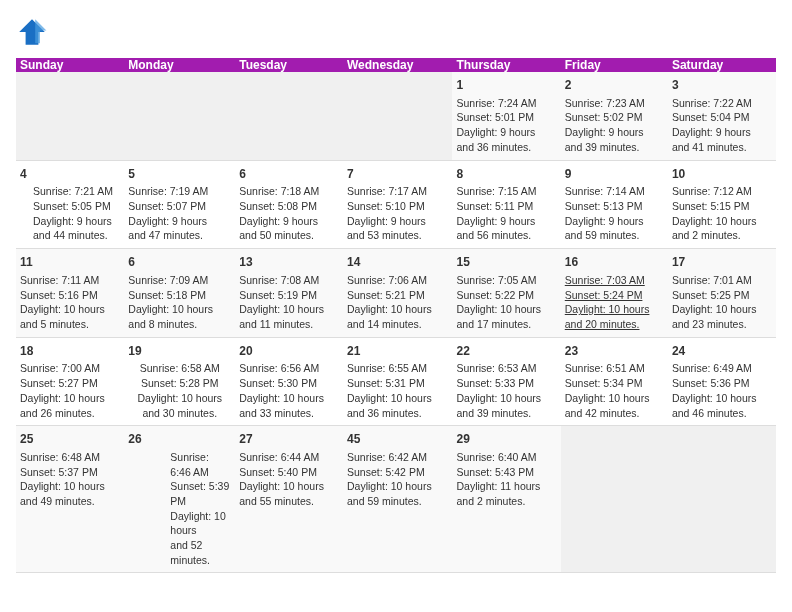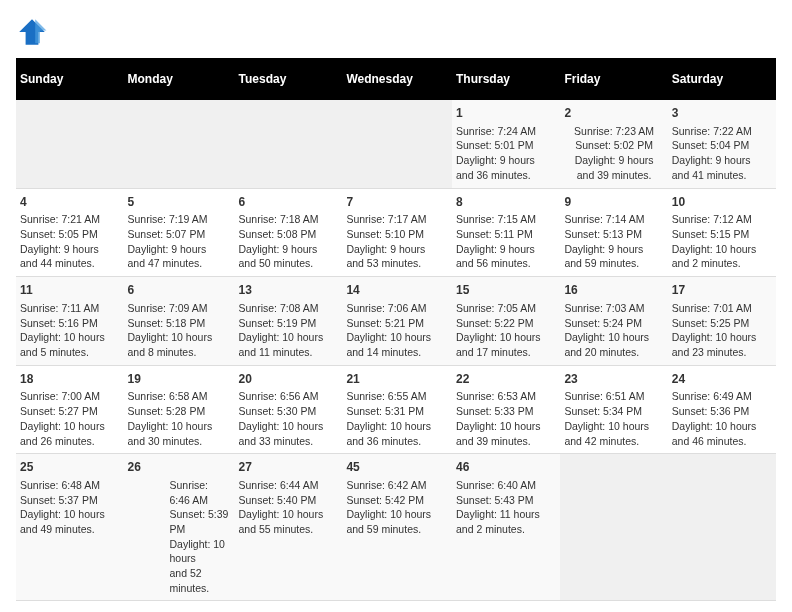--- a/index.html
+++ b/index.html
@@ -43,23 +43,23 @@
     .location-subtitle {
       font-size: 16px;
       color: #555;
     }
     table {
       width: 100%;
       border-collapse: collapse;
       font-size: 11px;
     }
     thead tr th {
-      background-color: #000000;
+      background-color: #a21caf;
       color: #fff;
-      padding: 14px 4px;
+      padding: 0 4px;
       text-align: left;
       font-size: 12px;
       font-weight: bold;
     }
     tbody tr {
       border-bottom: 1px solid #ddd;
     }
     tbody tr:nth-child(odd) {
       background-color: #f9f9f9;
     }
@@ -128,37 +128,37 @@
         <td class="empty-cell"></td>
         <td>
           <span class="day-num">1</span>
           <div class="day-info" style="white-space: pre-line;">Sunrise: 7:24 AM
 Sunset: 5:01 PM
 Daylight: 9 hours
 and 36 minutes.</div>
         </td>
         <td>
           <span class="day-num">2</span>
-          <div class="day-info" style="white-space: pre-line; text-align: center;">Sunrise: 7:23 AM
+          <div class="day-info" style="white-space: pre-line;">Sunrise: 7:23 AM
 Sunset: 5:02 PM
 Daylight: 9 hours
 and 39 minutes.</div>
         </td>
         <td>
           <span class="day-num">3</span>
           <div class="day-info" style="white-space: pre-line;">Sunrise: 7:22 AM
 Sunset: 5:04 PM
 Daylight: 9 hours
 and 41 minutes.</div>
         </td>
       </tr>
       <tr>
         <td>
           <span class="day-num">4</span>
-          <div class="day-info" style="white-space: pre-line;">Sunrise: 7:21 AM
+          <div class="day-info" style="white-space: pre-line; margin-left: 13px;">Sunrise: 7:21 AM
 Sunset: 5:05 PM
 Daylight: 9 hours
 and 44 minutes.</div>
         </td>
         <td>
           <span class="day-num">5</span>
           <div class="day-info" style="white-space: pre-line;">Sunrise: 7:19 AM
 Sunset: 5:07 PM
 Daylight: 9 hours
 and 47 minutes.</div>
@@ -230,21 +230,21 @@
         </td>
         <td>
           <span class="day-num">15</span>
           <div class="day-info" style="white-space: pre-line;">Sunrise: 7:05 AM
 Sunset: 5:22 PM
 Daylight: 10 hours
 and 17 minutes.</div>
         </td>
         <td>
           <span class="day-num">16</span>
-          <div class="day-info" style="white-space: pre-line;">Sunrise: 7:03 AM
+          <div class="day-info" style="white-space: pre-line; text-decoration: underline;">Sunrise: 7:03 AM
 Sunset: 5:24 PM
 Daylight: 10 hours
 and 20 minutes.</div>
         </td>
         <td>
           <span class="day-num">17</span>
           <div class="day-info" style="white-space: pre-line;">Sunrise: 7:01 AM
 Sunset: 5:25 PM
 Daylight: 10 hours
 and 23 minutes.</div>
@@ -253,21 +253,21 @@
       <tr>
         <td>
           <span class="day-num">18</span>
           <div class="day-info" style="white-space: pre-line;">Sunrise: 7:00 AM
 Sunset: 5:27 PM
 Daylight: 10 hours
 and 26 minutes.</div>
         </td>
         <td>
           <span class="day-num">19</span>
-          <div class="day-info" style="white-space: pre-line;">Sunrise: 6:58 AM
+          <div class="day-info" style="white-space: pre-line; text-align: center;">Sunrise: 6:58 AM
 Sunset: 5:28 PM
 Daylight: 10 hours
 and 30 minutes.</div>
         </td>
         <td>
           <span class="day-num">20</span>
           <div class="day-info" style="white-space: pre-line;">Sunrise: 6:56 AM
 Sunset: 5:30 PM
 Daylight: 10 hours
 and 33 minutes.</div>
@@ -324,21 +324,21 @@
 and 55 minutes.</div>
         </td>
         <td>
           <span class="day-num">45</span>
           <div class="day-info" style="white-space: pre-line;">Sunrise: 6:42 AM
 Sunset: 5:42 PM
 Daylight: 10 hours
 and 59 minutes.</div>
         </td>
         <td>
-          <span class="day-num">46</span>
+          <span class="day-num">29</span>
           <div class="day-info" style="white-space: pre-line;">Sunrise: 6:40 AM
 Sunset: 5:43 PM
 Daylight: 11 hours
 and 2 minutes.</div>
         </td>
         <td class="empty-cell"></td>
         <td class="empty-cell"></td>
       </tr>
     </tbody>
 </table>

